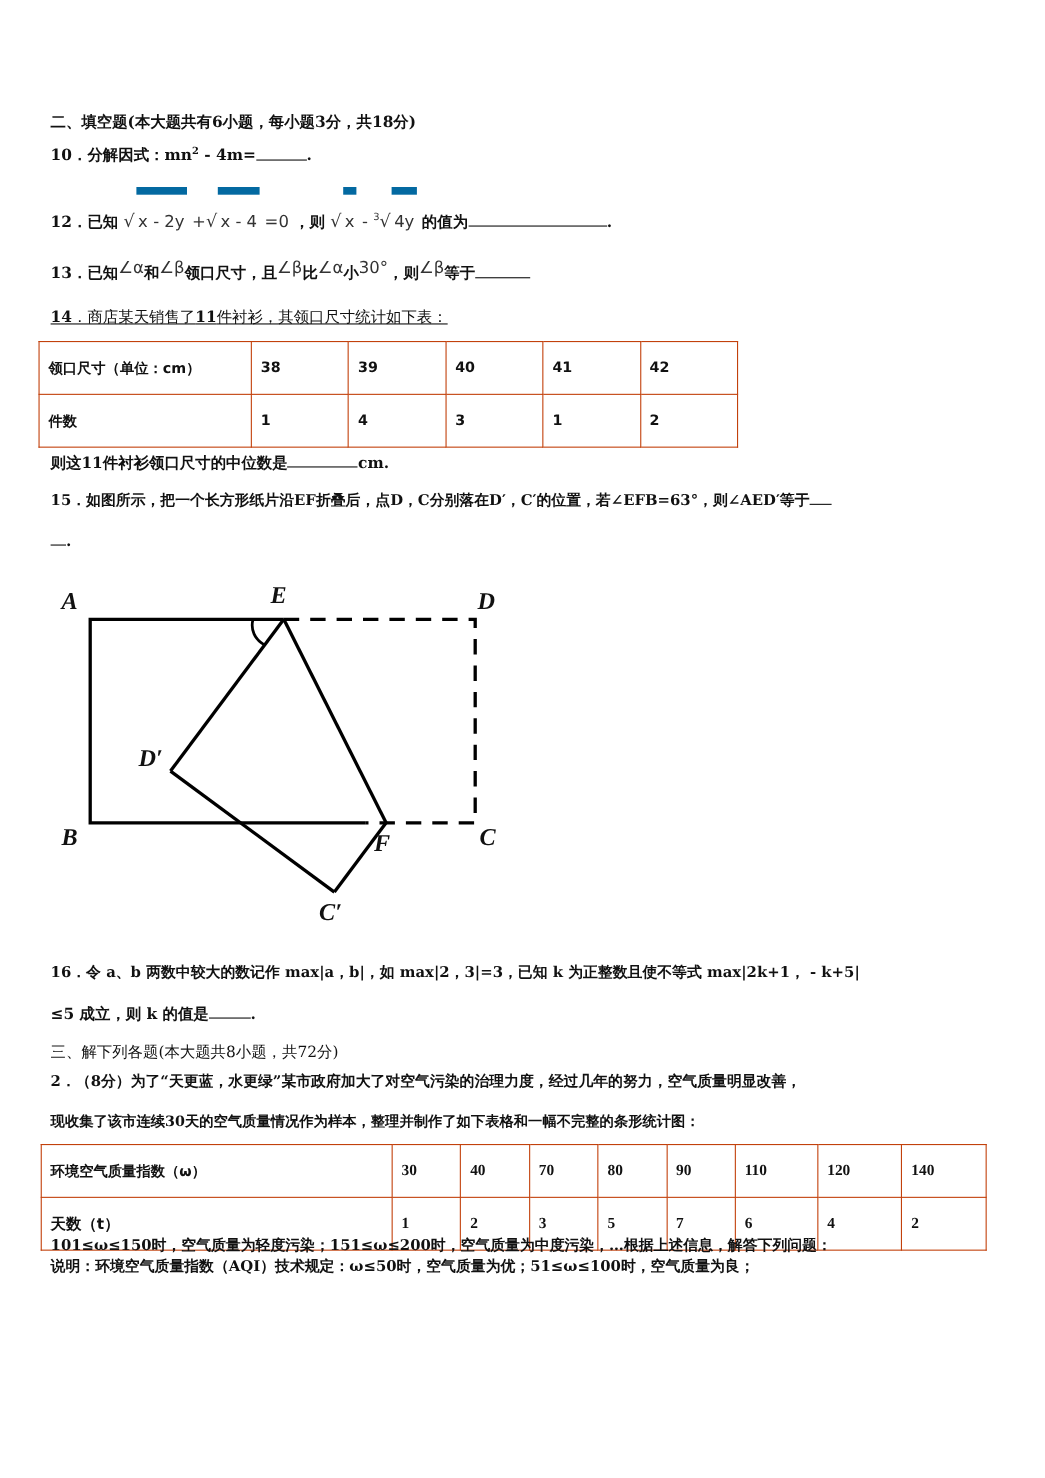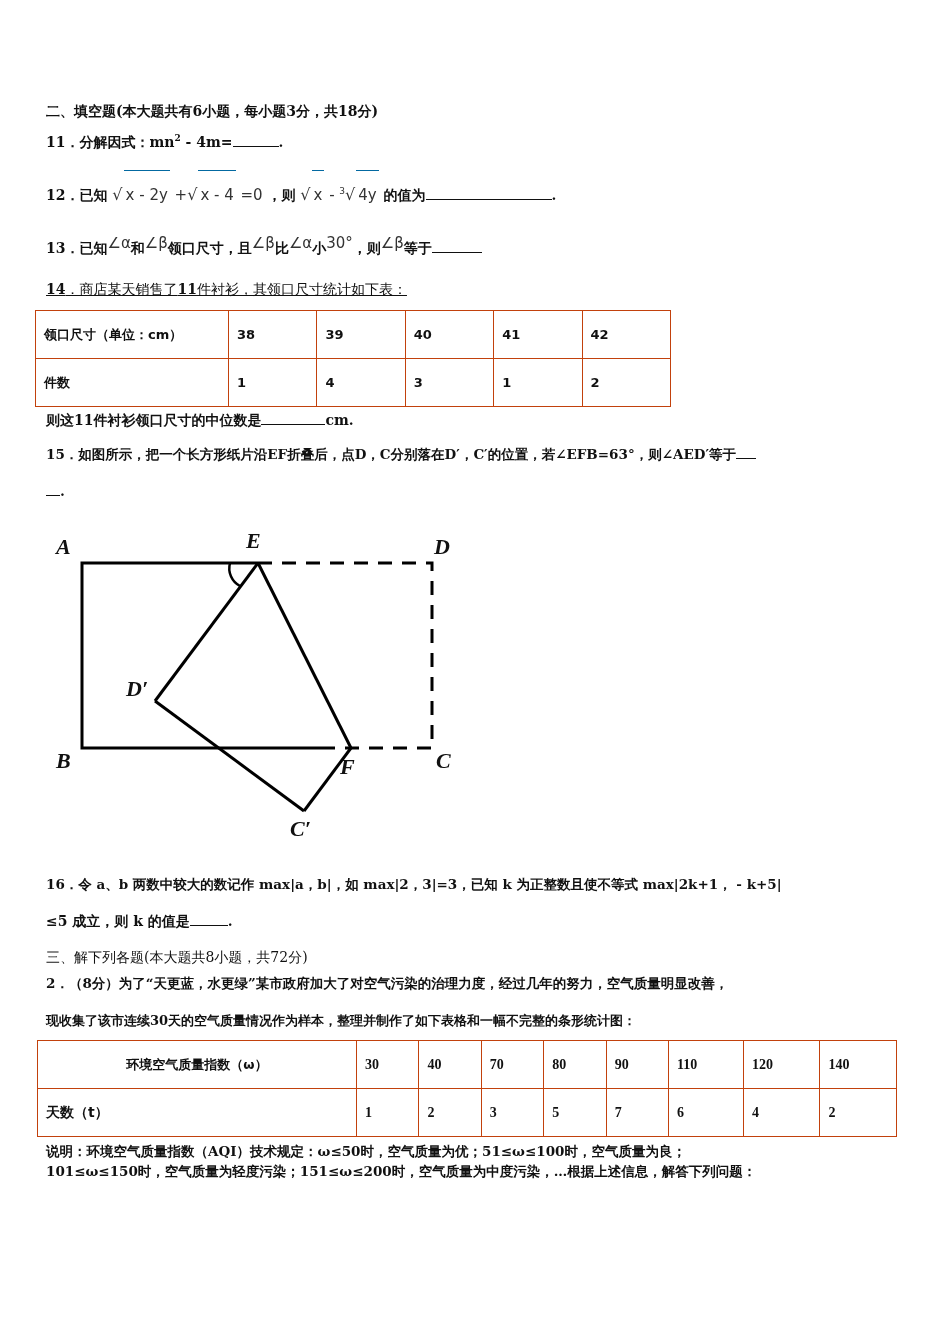--- a/index.html
+++ b/index.html
@@ -1,36 +1,36 @@
 <!DOCTYPE html>
 <html><head>
 <meta charset="utf-8">
 <style>
   html, body { margin: 0; padding: 0; background: #ffffff; }
   body { width: 950px; height: 1344px; position: relative; overflow: hidden;
          font-family: "DejaVu Serif", "Liberation Serif", serif; color: #111; }
   .line { position: absolute; left: 46px; font-size: 14px; font-weight: bold; white-space: nowrap; line-height: 20px; }
   .blank { display: inline-block; border-bottom: 1px solid #111; height: 14px; vertical-align: baseline; }
   .math { font-family: "DejaVu Sans", "Liberation Sans", sans-serif; font-weight: normal; color: #333; font-size: 15px; }
-  .sqrt { display: inline-block; border-top: 1px solid #0369a1; padding: 11px 2px; margin-left: 1px; }
+  .sqrt { display: inline-block; border-top: 7px solid #0369a1; padding: 11px 2px; margin-left: 1px; }
   .rad { font-size: 16px; }
   .sup { font-size: 9px; vertical-align: super; }
   .ang { font-family: "DejaVu Sans", sans-serif; font-weight: normal; font-size: 15px; color: #333; vertical-align: 5px; }
   table.t { position: absolute; border-collapse: collapse; font-family: "DejaVu Sans", "Liberation Sans", sans-serif; font-size: 13px; font-weight: bold; }
   table.t td { border: 1px solid #c2410c; padding: 0 8px; vertical-align: middle; }
   table.t2 td { font-family: "Liberation Serif", "DejaVu Serif", serif; font-size: 14px; }
   .lbl { font-family: "Liberation Serif", "DejaVu Serif", serif; font-style: italic; font-weight: bold; font-size: 22px; position: absolute; }
 </style>
 </head>
 <body>
 
 <div class="line" style="top:101px;">二、填空题(本大题共有6小题，每小题3分，共18分)</div>
 
 <div class="line" style="top:128px;">
-  <span>11．分解因式：</span><span>mn</span><span class="sup">2</span><span> - 4m=</span><span class="blank" style="width:46px;"></span><span>.</span>
+  <span>10．分解因式：</span><span>mn</span><span class="sup">2</span><span> - 4m=</span><span class="blank" style="width:46px;"></span><span>.</span>
 </div>
 
 <div class="line" style="top:170px; line-height:26px;">
   <span>12．已知</span>
   <span class="math">
     <span class="rad">√</span><span class="sqrt">x - 2y</span>
     <span>+</span><span class="rad">√</span><span class="sqrt">x - 4</span>
     <span>=0</span>
   </span>
   <span>，则</span>
@@ -113,21 +113,21 @@
 </div>
 
 <div class="line" style="top:947px; font-weight:normal;">三、解下列各题(本大题共8小题，共72分)</div>
 
 <div class="line" style="top:973px; font-size:13.5px;">2．（8分）为了“天更蓝，水更绿”某市政府加大了对空气污染的治理力度，经过几年的努力，空气质量明显改善，</div>
 <div class="line" style="top:1011px; font-size:13px;">现收集了该市连续30天的空气质量情况作为样本，整理并制作了如下表格和一幅不完整的条形统计图：</div>
 
 <table class="t t2" style="left:37px; top:1040px; width:860px; height:96px;">
   <tbody>
       <tr style="height:48px;">
-    <td style="width:302px; font-family:'DejaVu Sans',sans-serif; font-size:13px;text-align:center;">环境空气质量指数（ω）</td>
+    <td style="width:302px; font-family:'DejaVu Sans',sans-serif; font-size:13px;">环境空气质量指数（ω）</td>
     <td>30</td>
     <td>40</td>
     <td>70</td>
     <td>80</td>
     <td>90</td>
     <td>110</td>
     <td>120</td>
     <td>140</td>
   </tr>
   <tr style="height:48px;">
@@ -138,13 +138,13 @@
     <td>5</td>
     <td>7</td>
     <td>6</td>
     <td>4</td>
     <td>2</td>
   </tr>
 </tbody>
   </table>
 
 <div class="line" style="top:1141px; font-size:13.5px;">说明：环境空气质量指数（AQI）技术规定：ω≤50时，空气质量为优；51≤ω≤100时，空气质量为良；</div>
-<div class="line" style="top:1161px; font-size:13.5px;">101≤ω≤150时，空气质量为轻度污染；151≤ω≤200时，空气质量为中度污染，…根据上述信息，解答下列问题：</div>
+<div class="line" style="top:1122px; font-size:13.5px;">101≤ω≤150时，空气质量为轻度污染；151≤ω≤200时，空气质量为中度污染，…根据上述信息，解答下列问题：</div>
 
 </body></html>

